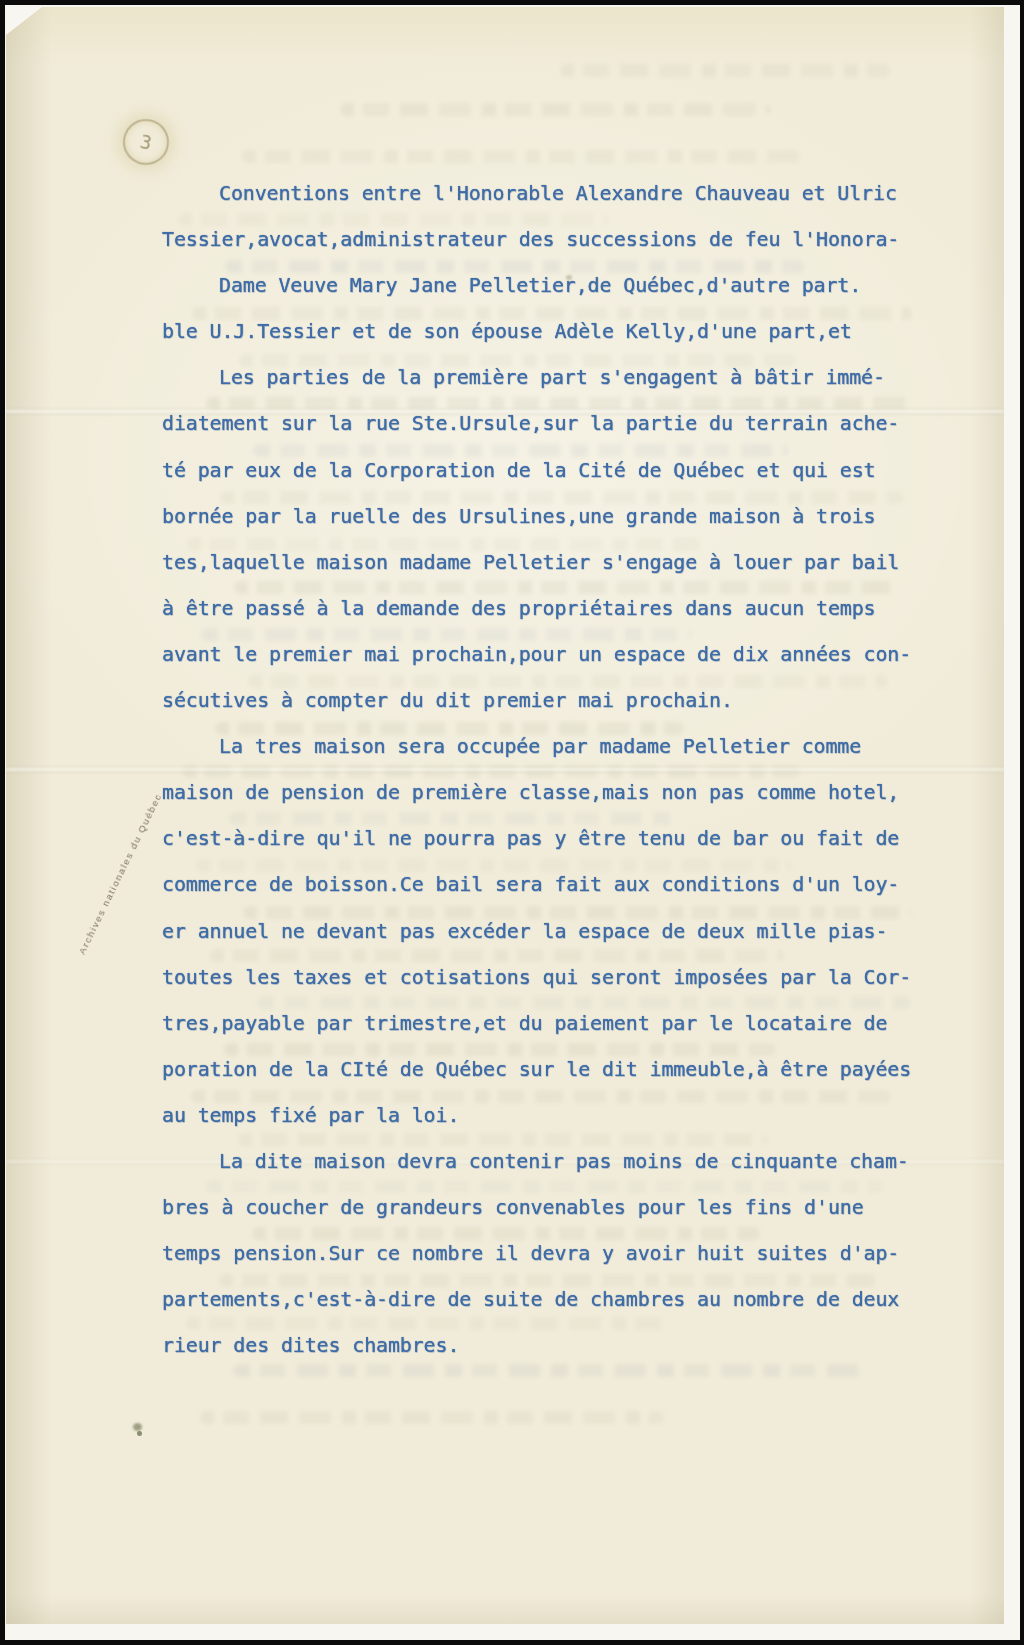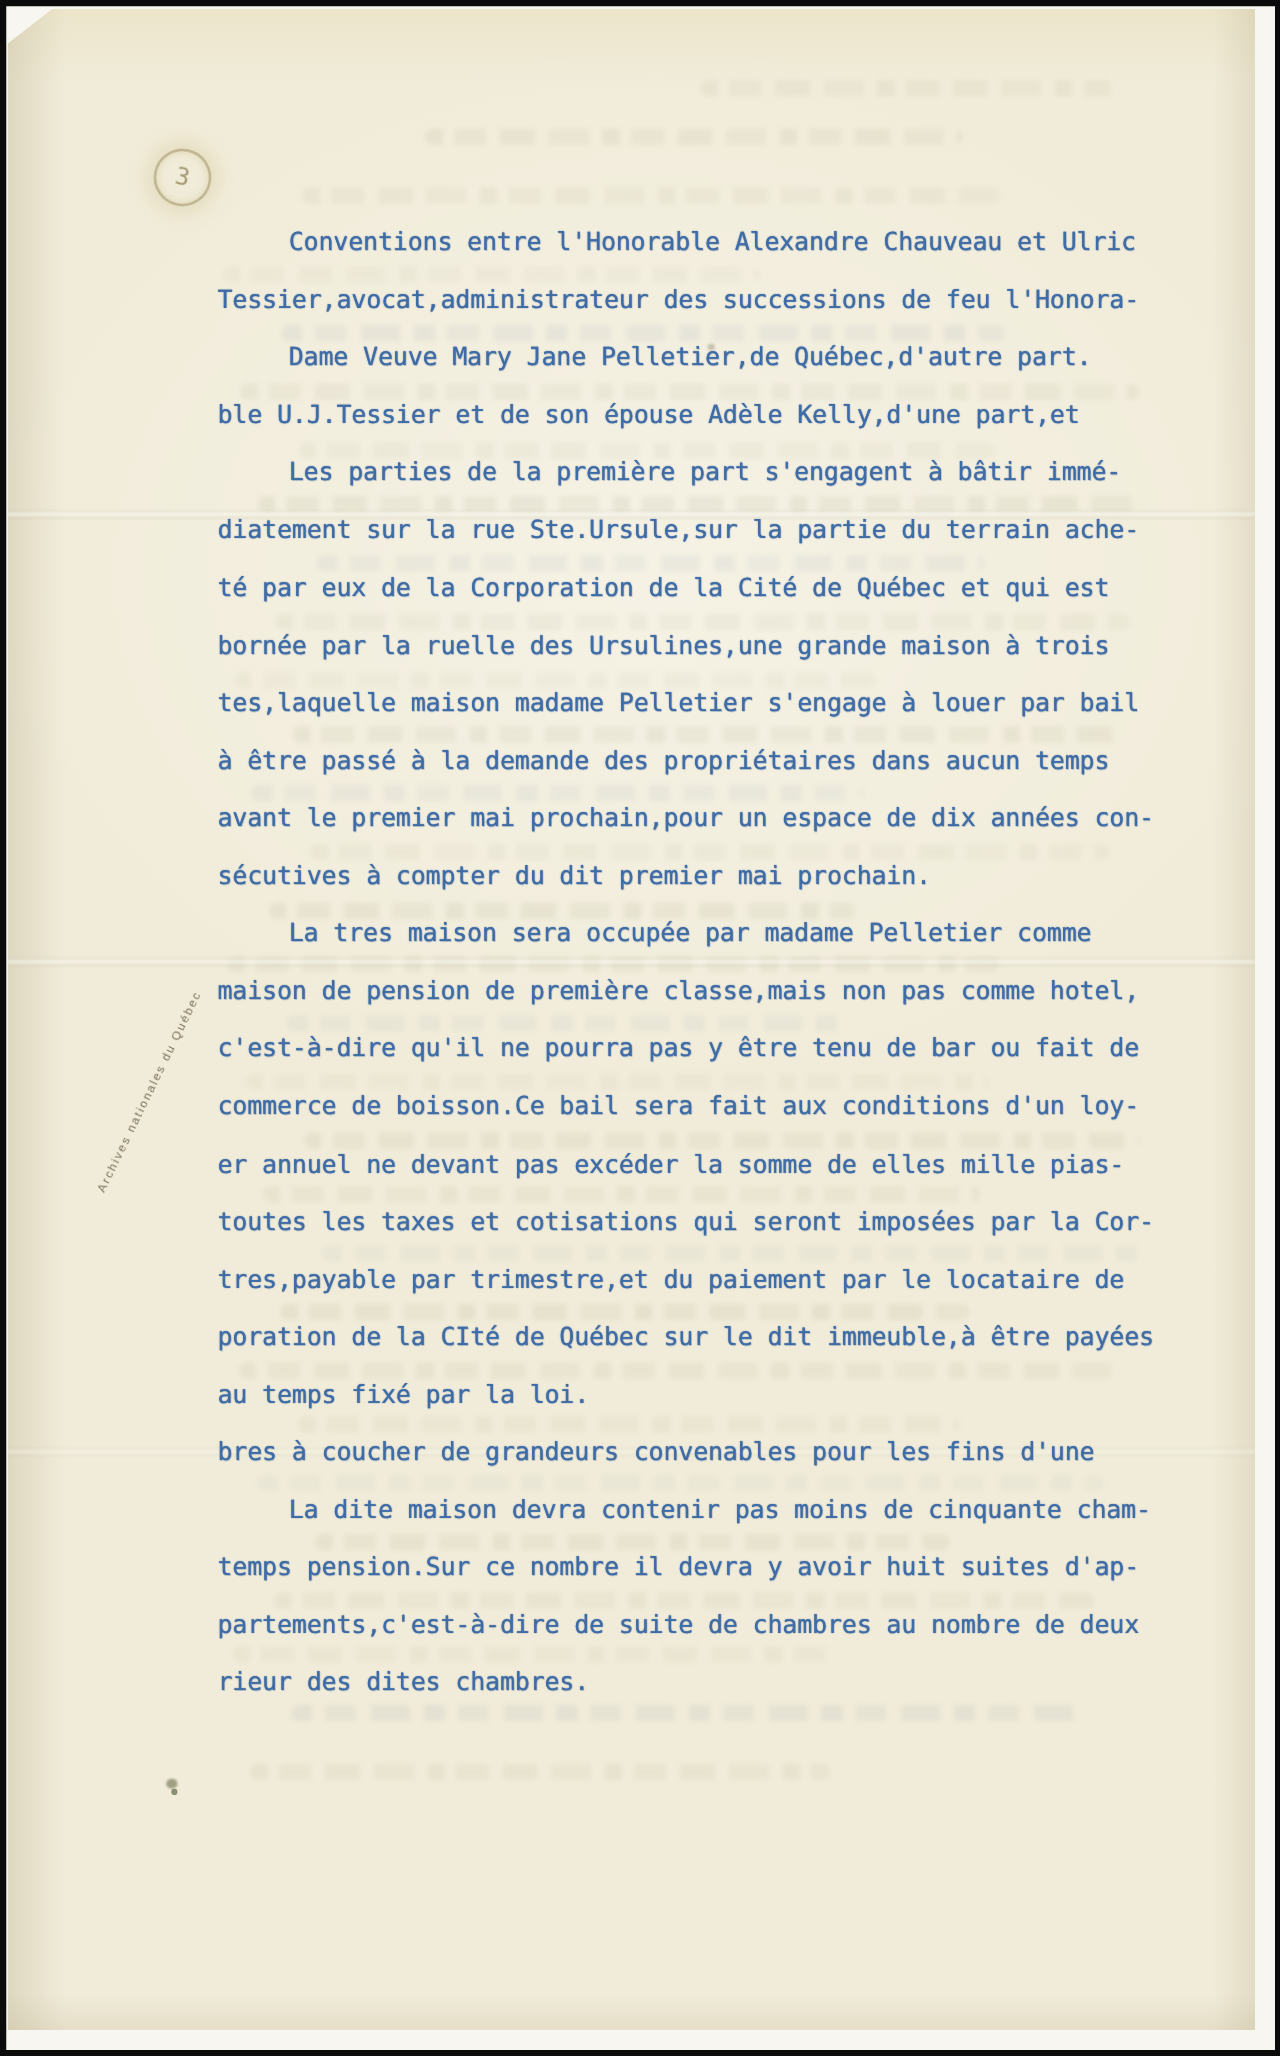--- a/index.html
+++ b/index.html
@@ -21,21 +21,21 @@
   .ghost{position:absolute;height:13px;border-radius:7px;filter:blur(2px);pointer-events:none;
     background:repeating-linear-gradient(90deg,
       rgba(122,122,90,.55) 0 14px, transparent 14px 23px,
       rgba(122,122,90,.45) 23px 49px, transparent 49px 60px,
       rgba(122,122,90,.50) 60px 88px, transparent 88px 99px,
       rgba(122,122,90,.42) 99px 131px, transparent 131px 142px);}
   .ghost.b{background:repeating-linear-gradient(90deg,
       rgba(95,115,148,.50) 0 17px, transparent 17px 27px,
       rgba(95,115,148,.40) 27px 52px, transparent 52px 64px,
       rgba(95,115,148,.46) 64px 95px, transparent 95px 106px);}
-  #textblock{position:absolute;left:168px;top:174px;width:790px;z-index:3;}
+  #textblock{position:absolute;left:156px;top:174px;width:790px;z-index:3;}
   .docline{height:46.1px;white-space:pre;font-size:20px;letter-spacing:-0.15px;
     color:#3e6ca7;
     text-shadow:0 0 1px rgba(47,88,148,.85), 0.6px 0.6px 0 rgba(47,88,148,.22);}
   .docline.indent{padding-left:57px;}
   #pgnum{position:absolute;left:117px;top:112px;width:42px;height:42px;border-radius:50%;z-index:2;
     border:2px solid rgba(172,160,118,.75);color:rgba(148,138,98,.85);
     display:flex;align-items:center;justify-content:center;font-size:19px;
     transform:rotate(12deg);filter:blur(.5px);
     box-shadow:0 0 14px 7px rgba(206,192,142,.30), inset 0 0 8px rgba(206,192,142,.5);}
   #archstamp{position:absolute;left:8px;top:861px;width:212px;z-index:2;text-align:center;
@@ -102,27 +102,27 @@
         <div class="docline">té par eux de la Corporation de la Cité de Québec et qui est</div>
         <div class="docline">bornée par la ruelle des Ursulines,une grande maison à trois</div>
         <div class="docline">tes,laquelle maison madame Pelletier s'engage à louer par bail</div>
         <div class="docline">à être passé à la demande des propriétaires dans aucun temps</div>
         <div class="docline">avant le premier mai prochain,pour un espace de dix années con-</div>
         <div class="docline">sécutives à compter du dit premier mai prochain.</div>
         <div class="docline indent">La tres maison sera occupée par madame Pelletier comme</div>
         <div class="docline">maison de pension de première classe,mais non pas comme hotel,</div>
         <div class="docline">c'est-à-dire qu'il ne pourra pas y être tenu de bar ou fait de</div>
         <div class="docline">commerce de boisson.Ce bail sera fait aux conditions d'un loy-</div>
-        <div class="docline">er annuel ne devant pas excéder la somme de elles mille pias-</div>
+        <div class="docline">er annuel ne devant pas excéder la espace de deux mille pias-</div>
         <div class="docline">toutes les taxes et cotisations qui seront imposées par la Cor-</div>
         <div class="docline">tres,payable par trimestre,et du paiement par le locataire de</div>
         <div class="docline">poration de la CIté de Québec sur le dit immeuble,à être payées</div>
         <div class="docline">au temps fixé par la loi.</div>
+        <div class="docline indent">La dite maison devra contenir pas moins de cinquante cham-</div>
         <div class="docline">bres à coucher de grandeurs convenables pour les fins d'une</div>
-        <div class="docline indent">La dite maison devra contenir pas moins de cinquante cham-</div>
         <div class="docline">temps pension.Sur ce nombre il devra y avoir huit suites d'ap-</div>
         <div class="docline">partements,c'est-à-dire de suite de chambres au nombre de deux</div>
         <div class="docline">rieur des dites chambres.</div>
       </div>
     <div class="speck" id="speck1"></div>
     <div class="speck" id="speck2"></div>
     <div class="speck" id="speck3"></div>
   </div>
 </div>
 

